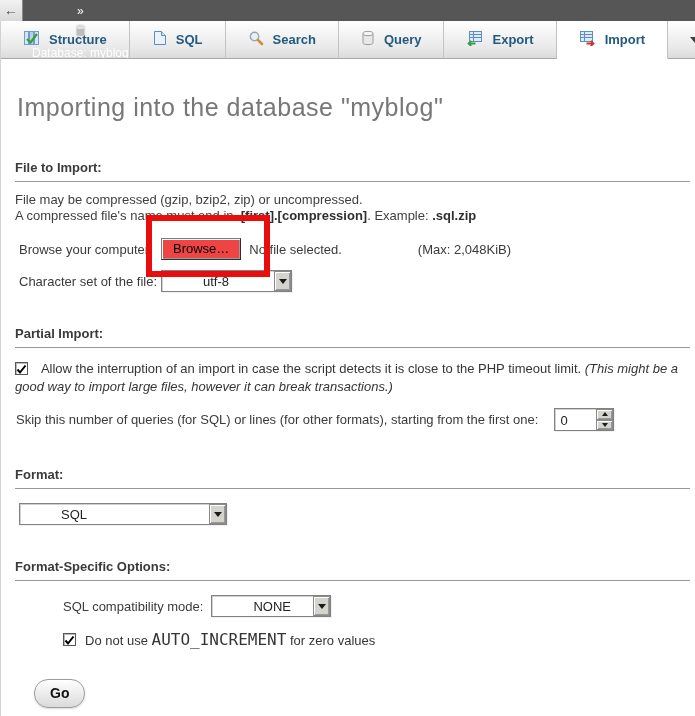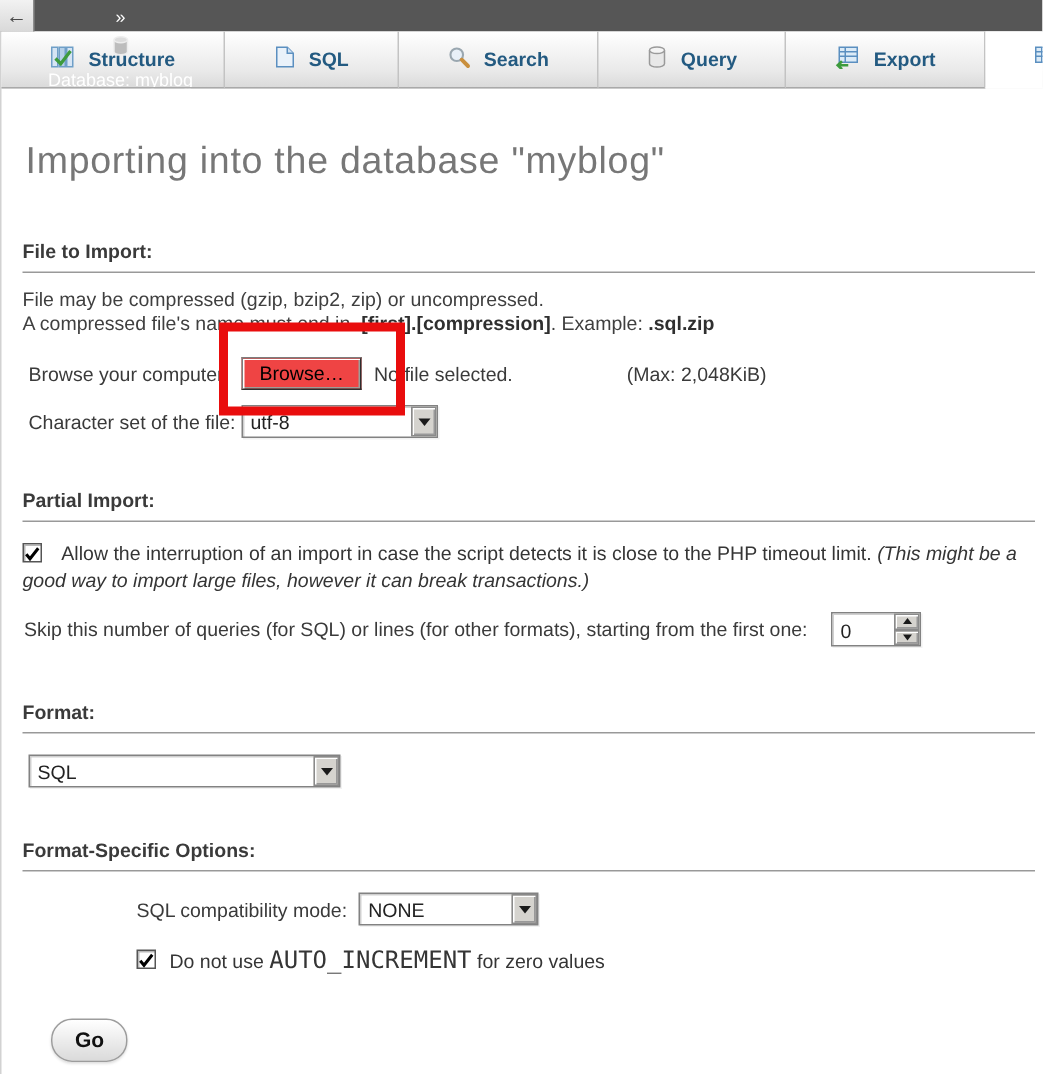--- a/index.html
+++ b/index.html
@@ -35,21 +35,21 @@
 
   
   .belowbar { border-left: 1px solid #d2d2d2; min-height: 695px; }
   .tabbar {
     display: flex;
     height: 38px;
     background: linear-gradient(#ffffff, #e9e9e9 70%, #d9d9d9);
   }
   .tab {
     display: flex; align-items: center; gap: 9px;
-    padding: 0 32px;
+    padding: 0 22px;
     border-right: 1px solid #c3c3c3;
     border-bottom: 1px solid #a9a9a9;
     cursor: pointer;
     white-space: nowrap;
   }
   .tab .tab-label { font-weight: bold; color: #235a81; font-size: 13px; }
   .tab.active { background: #fff; border-bottom: 1px solid #fff; }
   .tab-filler { flex: 1; border-bottom: 1px solid #a9a9a9; }
   .tri-down-lg {
     width: 0; height: 0;
@@ -102,20 +102,21 @@
   .max-note { margin-left: 76px; }
 
   
   .combo {
     display: inline-flex; align-items: stretch;
     height: 22px;
     background: #fff;
     border: 1px solid #828282;
     box-shadow: inset 1px 1px 0 rgba(120,120,120,.35), 1px 1px 0 #f1f1f1;
     cursor: pointer;
+    padding-left: 36px;
   }
   .combo-value { flex: 1; padding: 3px 5px 0; color: #222; overflow: hidden; white-space: nowrap; }
   .combo-arrow {
     width: 17px; flex: none;
     background: #d5d3ce;
     border: 1px solid #8a8a8a;
     box-shadow: inset 1px 1px 0 #fff, inset -1px -1px 0 #999;
     display: flex; align-items: center; justify-content: center;
     cursor: pointer; padding: 0;
   }
@@ -159,21 +160,21 @@
   .spin-btn {
     flex: 1; border: 1px solid #8a8a8a; padding: 0;
     background: #d5d3ce;
     box-shadow: inset 1px 1px 0 #fff, inset -1px -1px 0 #999;
     display: flex; align-items: center; justify-content: center;
     cursor: pointer;
   }
   .tri-up-sm { width:0; height:0; border-left:3px solid transparent; border-right:3px solid transparent; border-bottom:4px solid #1a1a1a; }
   .tri-down-sm { width:0; height:0; border-left:3px solid transparent; border-right:3px solid transparent; border-top:4px solid #1a1a1a; }
 
-  .fso-block { margin-left: 76px; }
+  .fso-block { margin-left: 48px; }
   .compat-row { display: flex; align-items: center; margin-top: 14px; }
   .autoinc-row { margin-top: 13px; display: flex; align-items: center; gap: 9px; color: #353535; }
   .mono { font-family: "DejaVu Sans Mono", monospace; font-size: 16px; }
 
   
   .go-btn {
     margin: 30px 0 0 19px;
     font-family: "Liberation Sans", sans-serif;
     font-size: 14px; font-weight: bold; color: #111;
     background: linear-gradient(#ffffff, #dadada);

